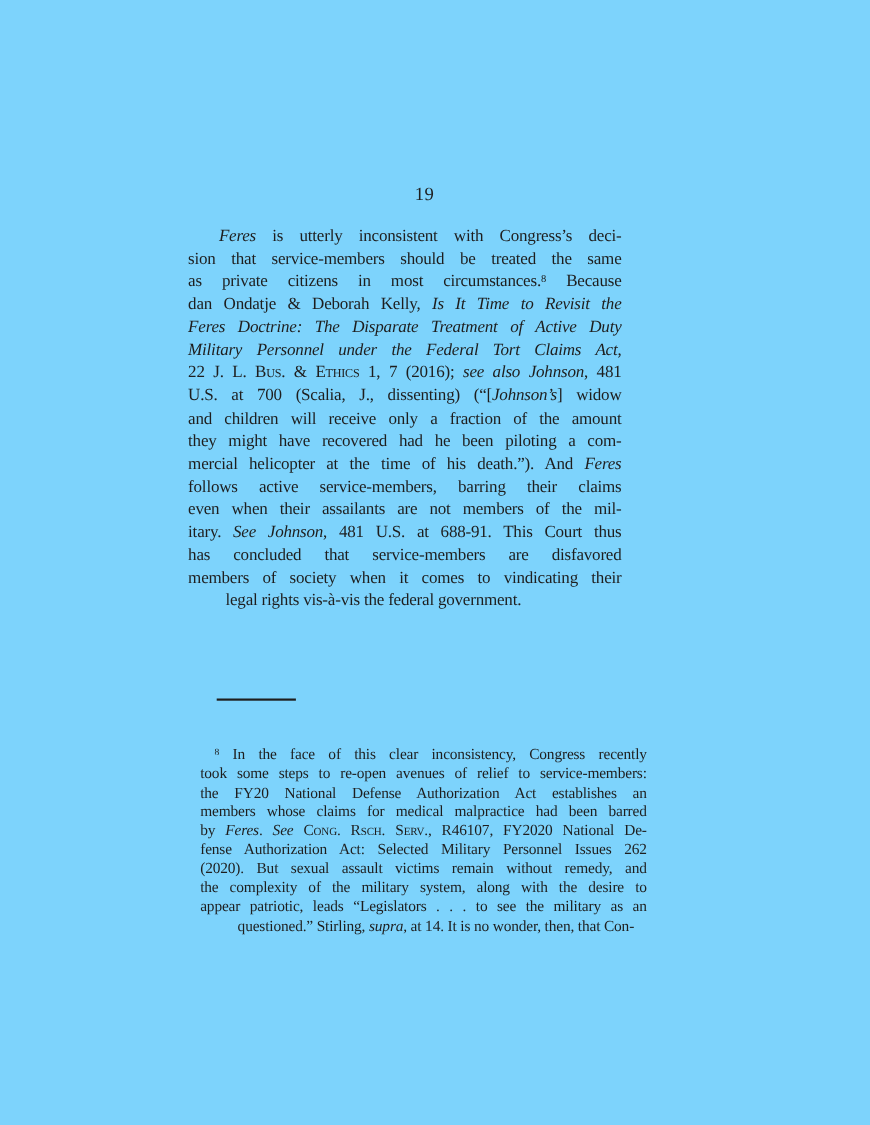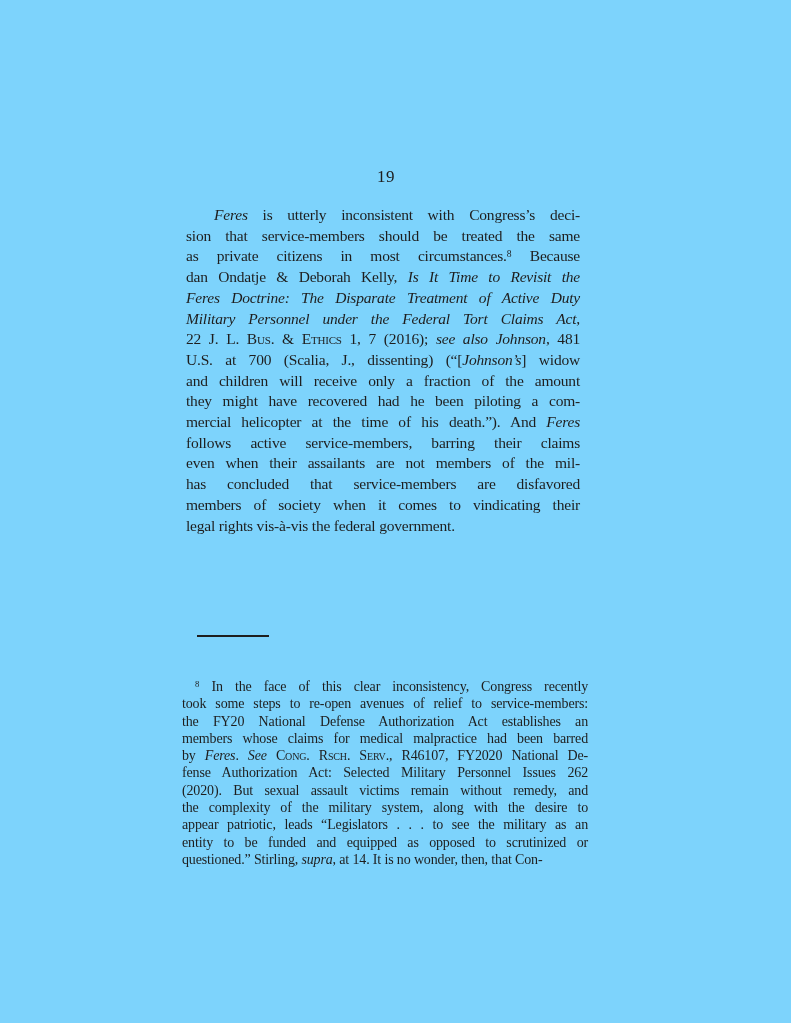--- a/index.html
+++ b/index.html
@@ -20,21 +20,21 @@
     position: absolute;
     left: 189px;
     top: 167px;
     width: 394px;
     text-align: center;
     font-size: 17px;
     letter-spacing: 0.5px;
   }
   #body-text {
     position: absolute;
-    left: 186px;
+    left: 171px;
     top: 205px;
     width: 394px;
     font-size: 15.5px;
     line-height: 20.7px;
     letter-spacing: -0.2px;
   }
   #body-text .line:first-child { text-indent: 28px; }
   #footnote-rule {
     position: absolute;
     left: 197px;
@@ -52,20 +52,21 @@
     line-height: 17.3px;
     letter-spacing: -0.15px;
   }
   #footnote-text .line:first-child { text-indent: 13px; }
   .line {
     text-align: justify;
     text-align-last: justify;
   }
   .line:last-child {
     text-align-last: left;
+    margin-left: 34px;
   }
   .i  { font-style: italic; }
   .sc { font-variant: small-caps; }
   .sup {
     font-size: 0.62em;
     vertical-align: 0.42em;
     letter-spacing: 0;
     line-height: 0;
   }
 </style>
@@ -83,34 +84,34 @@
       <div class="line"><span>dan Ondatje &amp; Deborah Kelly, </span><span class="i">Is It Time to Revisit the</span></div>
       <div class="line"><span class="i">Feres Doctrine: The Disparate Treatment of Active Duty</span></div>
       <div class="line"><span class="i">Military Personnel under the Federal Tort Claims Act</span><span>,</span></div>
       <div class="line"><span>22 J. L. </span><span class="sc">Bus.</span><span> &amp; </span><span class="sc">Ethics</span><span> 1, 7 (2016); </span><span class="i">see also Johnson</span><span>, 481</span></div>
       <div class="line"><span>U.S. at 700 (Scalia, J., dissenting) (“[</span><span class="i">Johnson’s</span><span>] widow</span></div>
       <div class="line"><span>and children will receive only a fraction of the amount</span></div>
       <div class="line"><span>they might have recovered had he been piloting a com-</span></div>
       <div class="line"><span>mercial helicopter at the time of his death.”). And </span><span class="i">Feres</span></div>
       <div class="line"><span>follows active service-members, barring their claims</span></div>
       <div class="line"><span>even when their assailants are not members of the mil-</span></div>
+      <div class="line"><span>itary. </span><span class="i">See Johnson</span><span>, 481 U.S. at 688-91. This Court thus</span></div>
       <div class="line"><span>has concluded that service-members are disfavored</span></div>
       <div class="line"><span>members of society when it comes to vindicating their</span></div>
       <div class="line"><span>legal rights vis-à-vis the federal government.</span></div>
     </div>
 
   <div id="footnote-rule"></div>
 
   <div id="footnote-text">
       <div class="line"><span class="sup">8</span><span> In the face of this clear inconsistency, Congress recently</span></div>
       <div class="line"><span>took some steps to re-open avenues of relief to service-members:</span></div>
       <div class="line"><span>the FY20 National Defense Authorization Act establishes an</span></div>
       <div class="line"><span>members whose claims for medical malpractice had been barred</span></div>
       <div class="line"><span>by </span><span class="i">Feres</span><span>. </span><span class="i">See</span><span> </span><span class="sc">Cong. Rsch. Serv.</span><span>, R46107, FY2020 National De-</span></div>
       <div class="line"><span>fense Authorization Act: Selected Military Personnel Issues 262</span></div>
       <div class="line"><span>(2020). But sexual assault victims remain without remedy, and</span></div>
       <div class="line"><span>the complexity of the military system, along with the desire to</span></div>
       <div class="line"><span>appear patriotic, leads “Legislators . . . to see the military as an</span></div>
-      <div class="line"><span>entity to be funded and equipped as opposed to scrutinized or</span></div>
       <div class="line"><span>questioned.” Stirling, </span><span class="i">supra</span><span>, at 14. It is no wonder, then, that Con-</span></div>
     </div>
 
 </div>
 
 </body></html>

